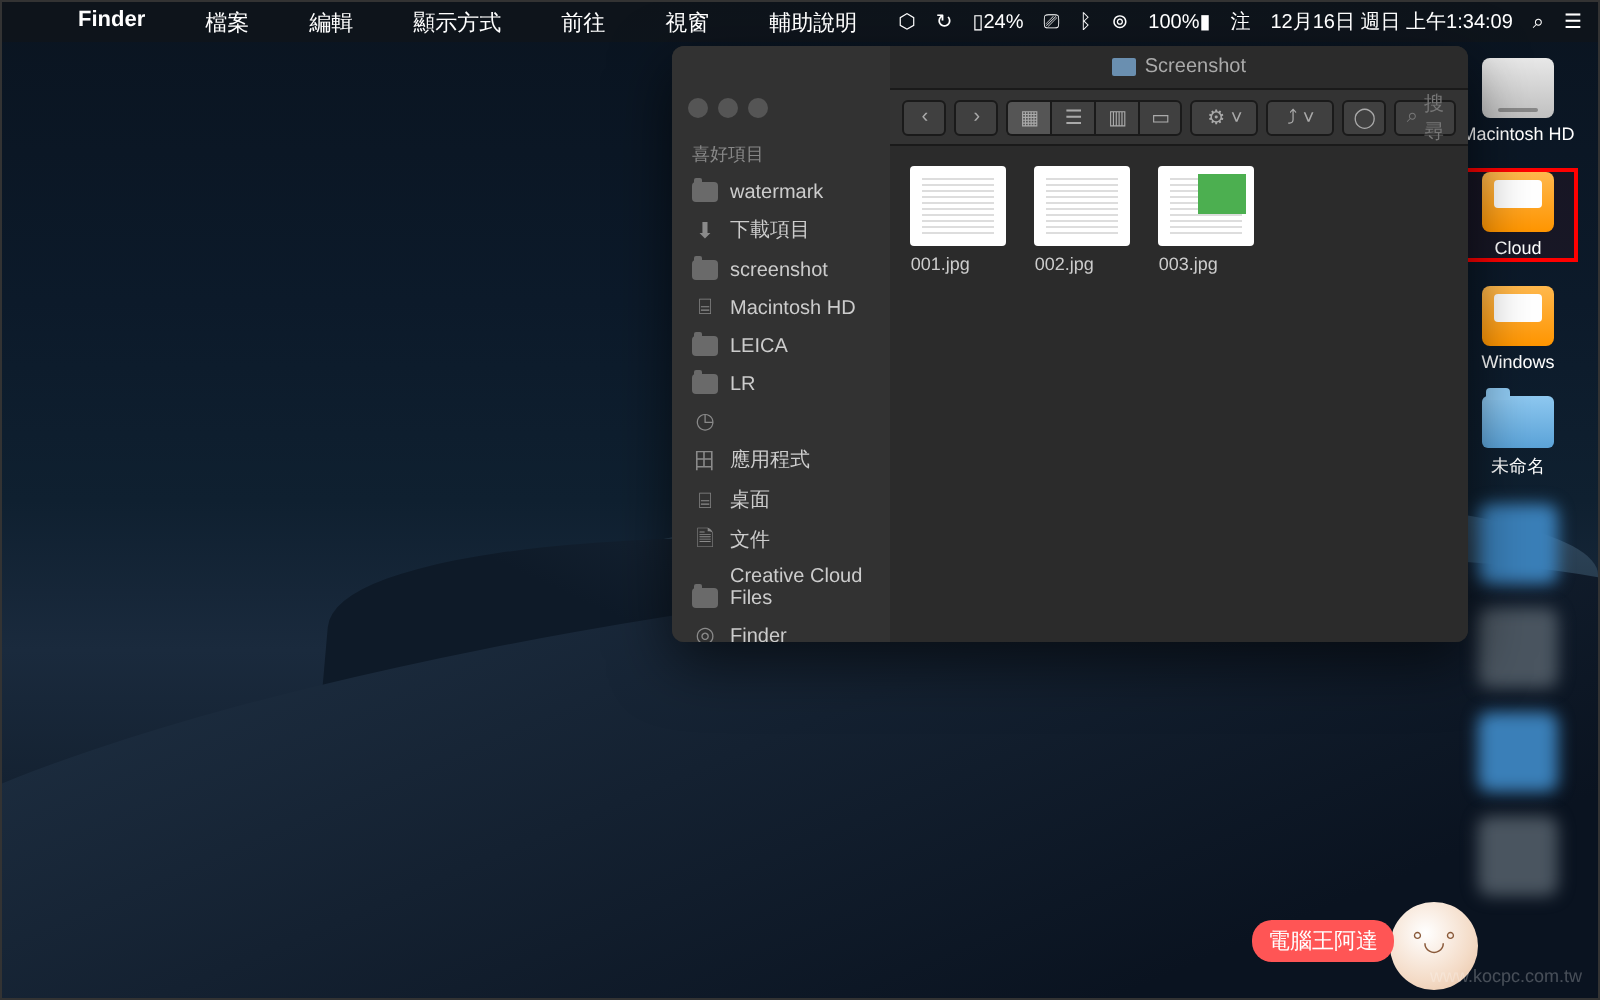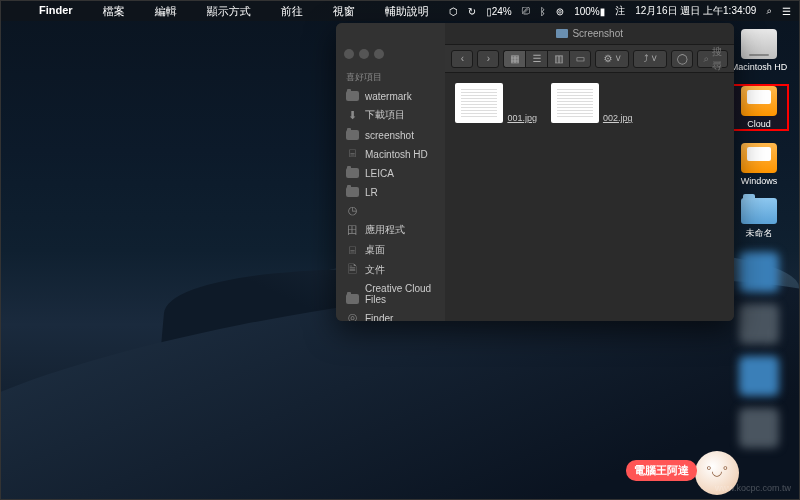--- a/index.html
+++ b/index.html
@@ -53,30 +53,30 @@
 .nav-btn { width: 22px; }
 .view-group { display: flex; }
 .view-group .tb-btn { border-radius: 0; width: 22px; border-right: none; }
 .view-group .tb-btn:first-child { border-radius: 3px 0 0 3px; }
 .view-group .tb-btn:last-child { border-radius: 0 3px 3px 0; border-right: 1px solid #1a1a1a; }
 .view-group .tb-btn.active { background: #555; }
 .dd-btn { width: 34px; padding: 0 4px; }
 .search { flex: 1; max-width: 90px; margin-left: auto; background: #404040; border: 1px solid #1a1a1a; border-radius: 3px; height: 18px; display: flex; align-items: center; padding: 0 5px; color: #777; font-size: 10px; gap: 3px; }
 
 .content { flex: 1; padding: 10px; display: flex; gap: 14px; align-items: flex-start; }
-.file { display: flex; flex-direction: row; align-items: flex-end; gap: 4px; color: #ccc; font-size: 9px; cursor: pointer; text-decoration: underline; }
+.file { display: flex; flex-direction: column; align-items: flex-start; gap: 4px; color: #ccc; font-size: 9px; cursor: pointer; }
 .thumb { width: 48px; height: 40px; background: #fff; border-radius: 2px; position: relative; overflow: hidden; }
 .thumb::before { content: ""; position: absolute; inset: 6px; background: repeating-linear-gradient(0deg, #ddd 0, #ddd 1px, transparent 1px, transparent 3px); }
 .thumb.green::after { content: ""; position: absolute; top: 4px; right: 4px; width: 24px; height: 20px; background: #4caf50; }
 
 
 .watermark { position: absolute; right: 8px; bottom: 6px; color: rgba(255,255,255,0.25); font-size: 9px; z-index: 200; text-align: center; }
 .mascot { position: absolute; right: 60px; bottom: 4px; width: 44px; height: 44px; border-radius: 50%; background: radial-gradient(circle at 40% 35%, #fff 0%, #f4dcc8 60%, #e8c0a0 100%); z-index: 200; }
 .mascot::before { content: "°◡°"; position: absolute; top: 12px; left: 0; right: 0; text-align: center; font-size: 13px; color: #8a5a3a; }
-.wm-bubble { position: absolute; right: 102px; bottom: 18px; background: #ff5555; color: #fff; font-size: 11px; padding: 3px 8px; border-radius: 10px; z-index: 201; font-weight: bold; }
+.wm-bubble { position: absolute; right: 102px; bottom: 18px; background: #ff5555; color: #fff; font-size: 11px; padding: 3px 8px; border-radius: 10px; z-index: 201; font-weight: normal; }
 </style>
 </head>
 <body>
 
 <div class="wallpaper">
   <div class="dune3"></div>
     <div class="dune2"></div>
     <div class="dune1"></div>
 </div>
 
@@ -230,19 +230,23 @@
     </div>
     <div class="content" id="file-grid">
         <div class="file">
           <div class="thumb plain"></div>
           <span>001.jpg</span>
         </div>
         <div class="file">
           <div class="thumb plain"></div>
           <span>002.jpg</span>
         </div>
+        <div class="file">
+          <div class="thumb green"></div>
+          <span>003.jpg</span>
+        </div>
       </div>
   </div>
 </div>
 
 <div class="wm-bubble">電腦王阿達</div>
 <div class="mascot"></div>
 <div class="watermark">www.kocpc.com.tw</div>
 
 </body></html>

